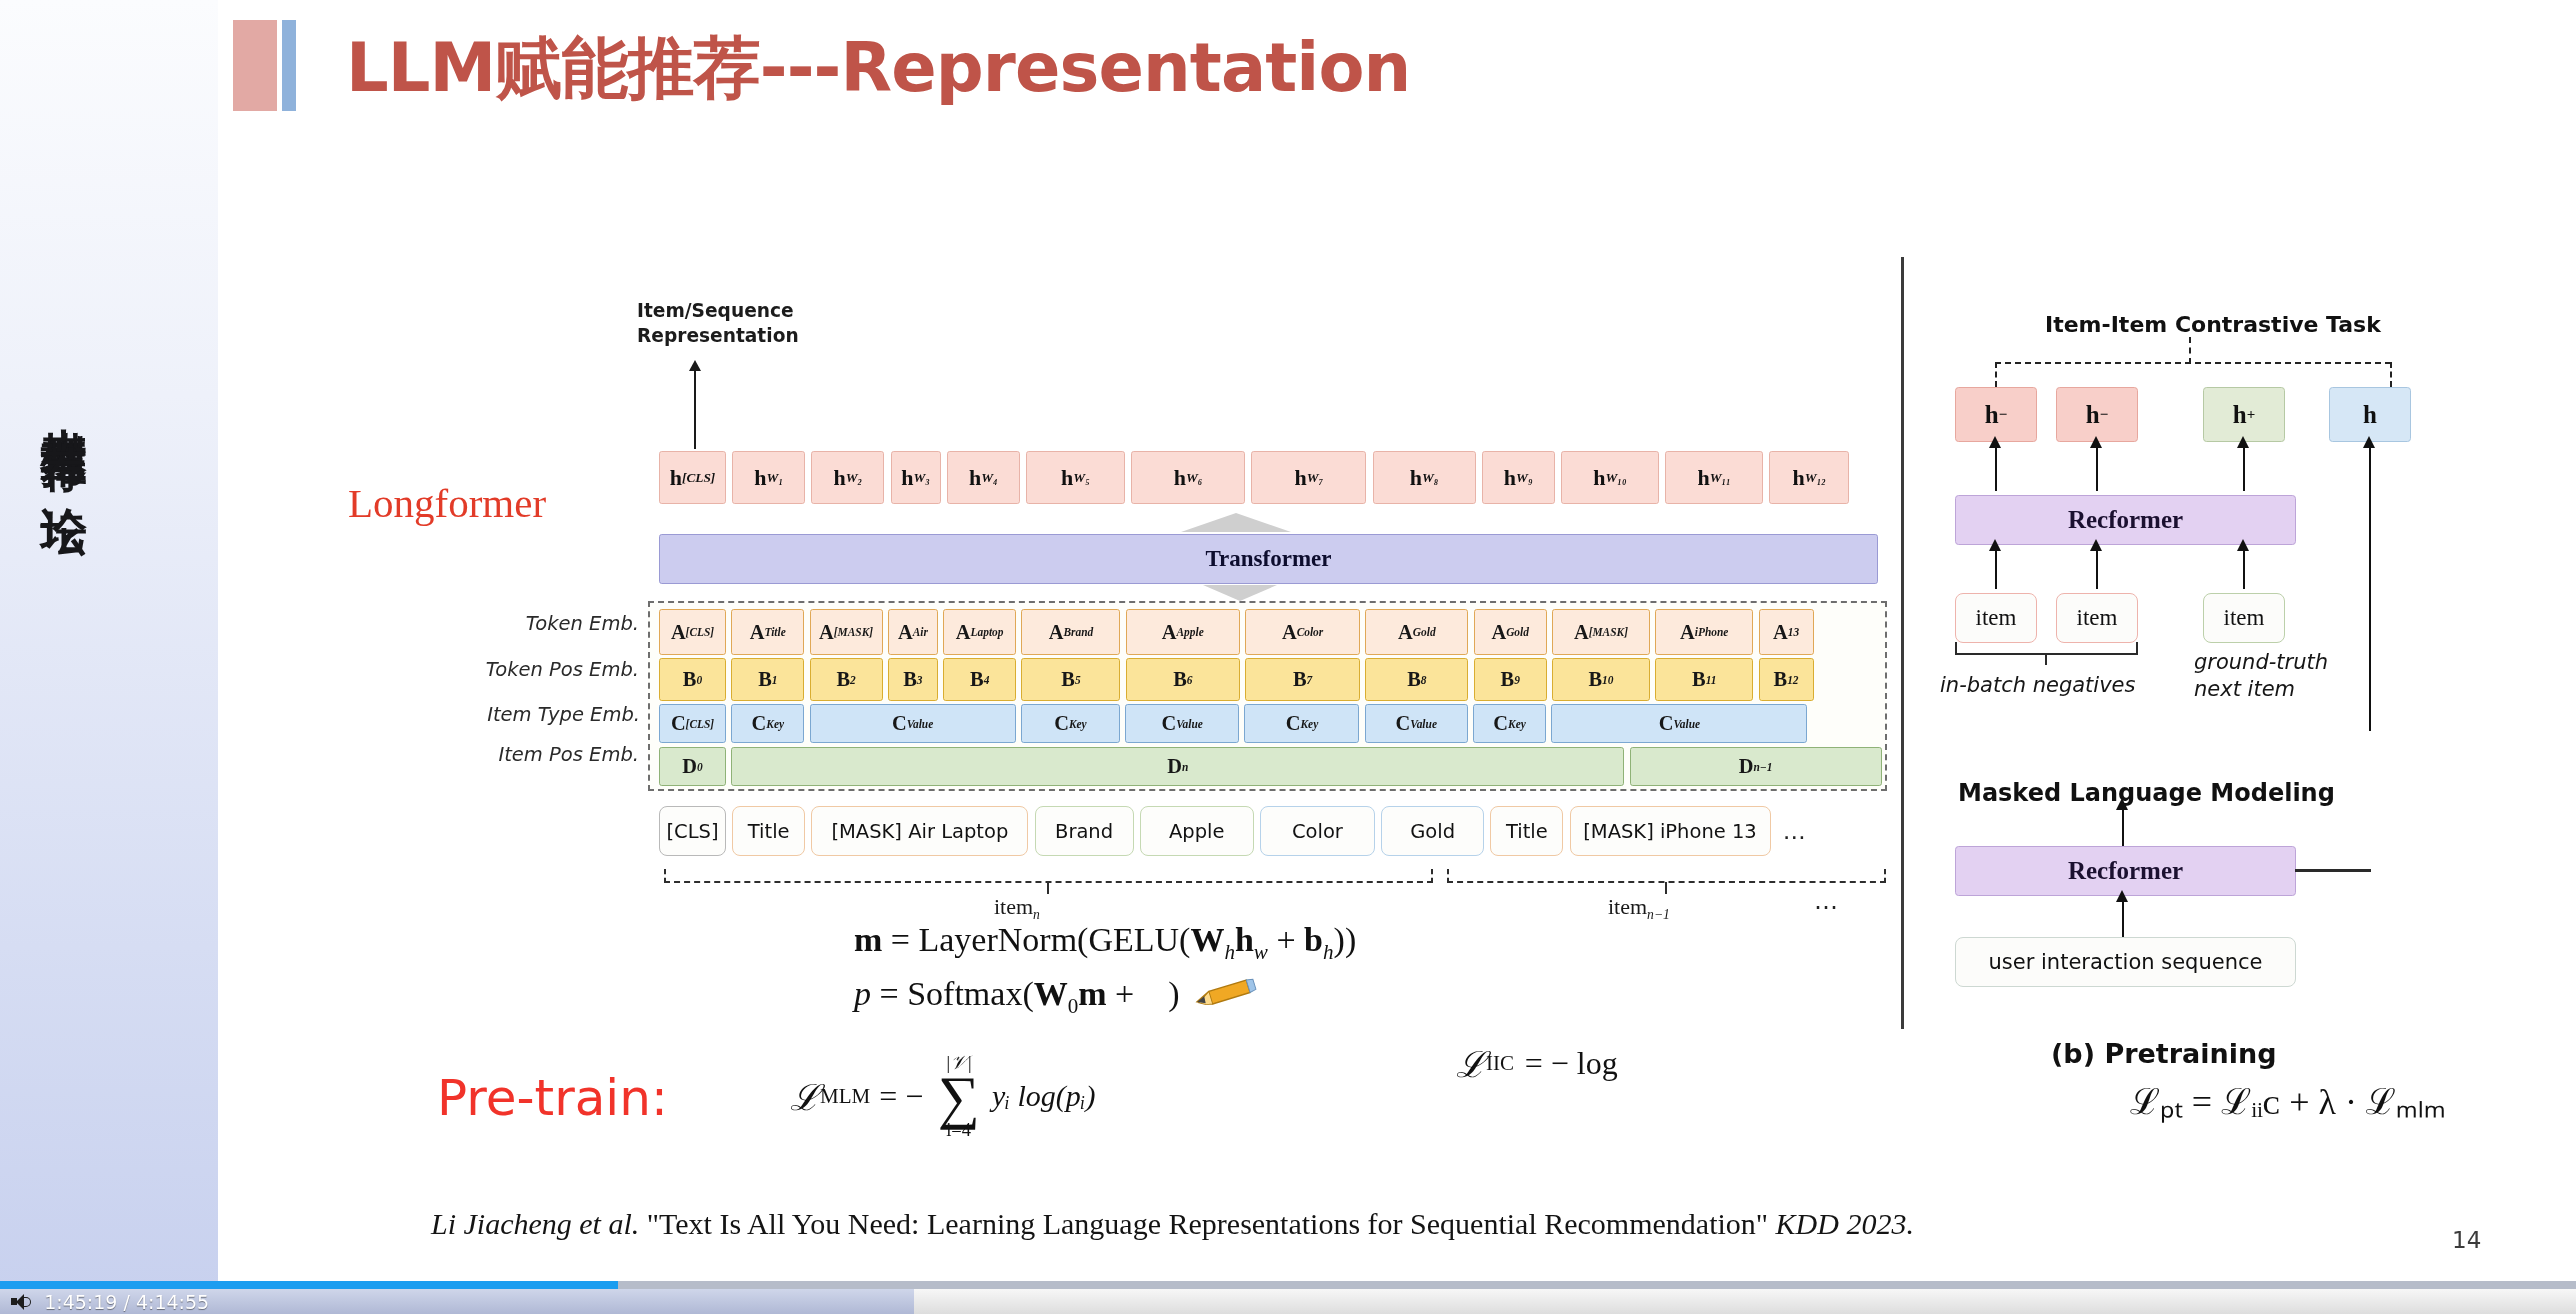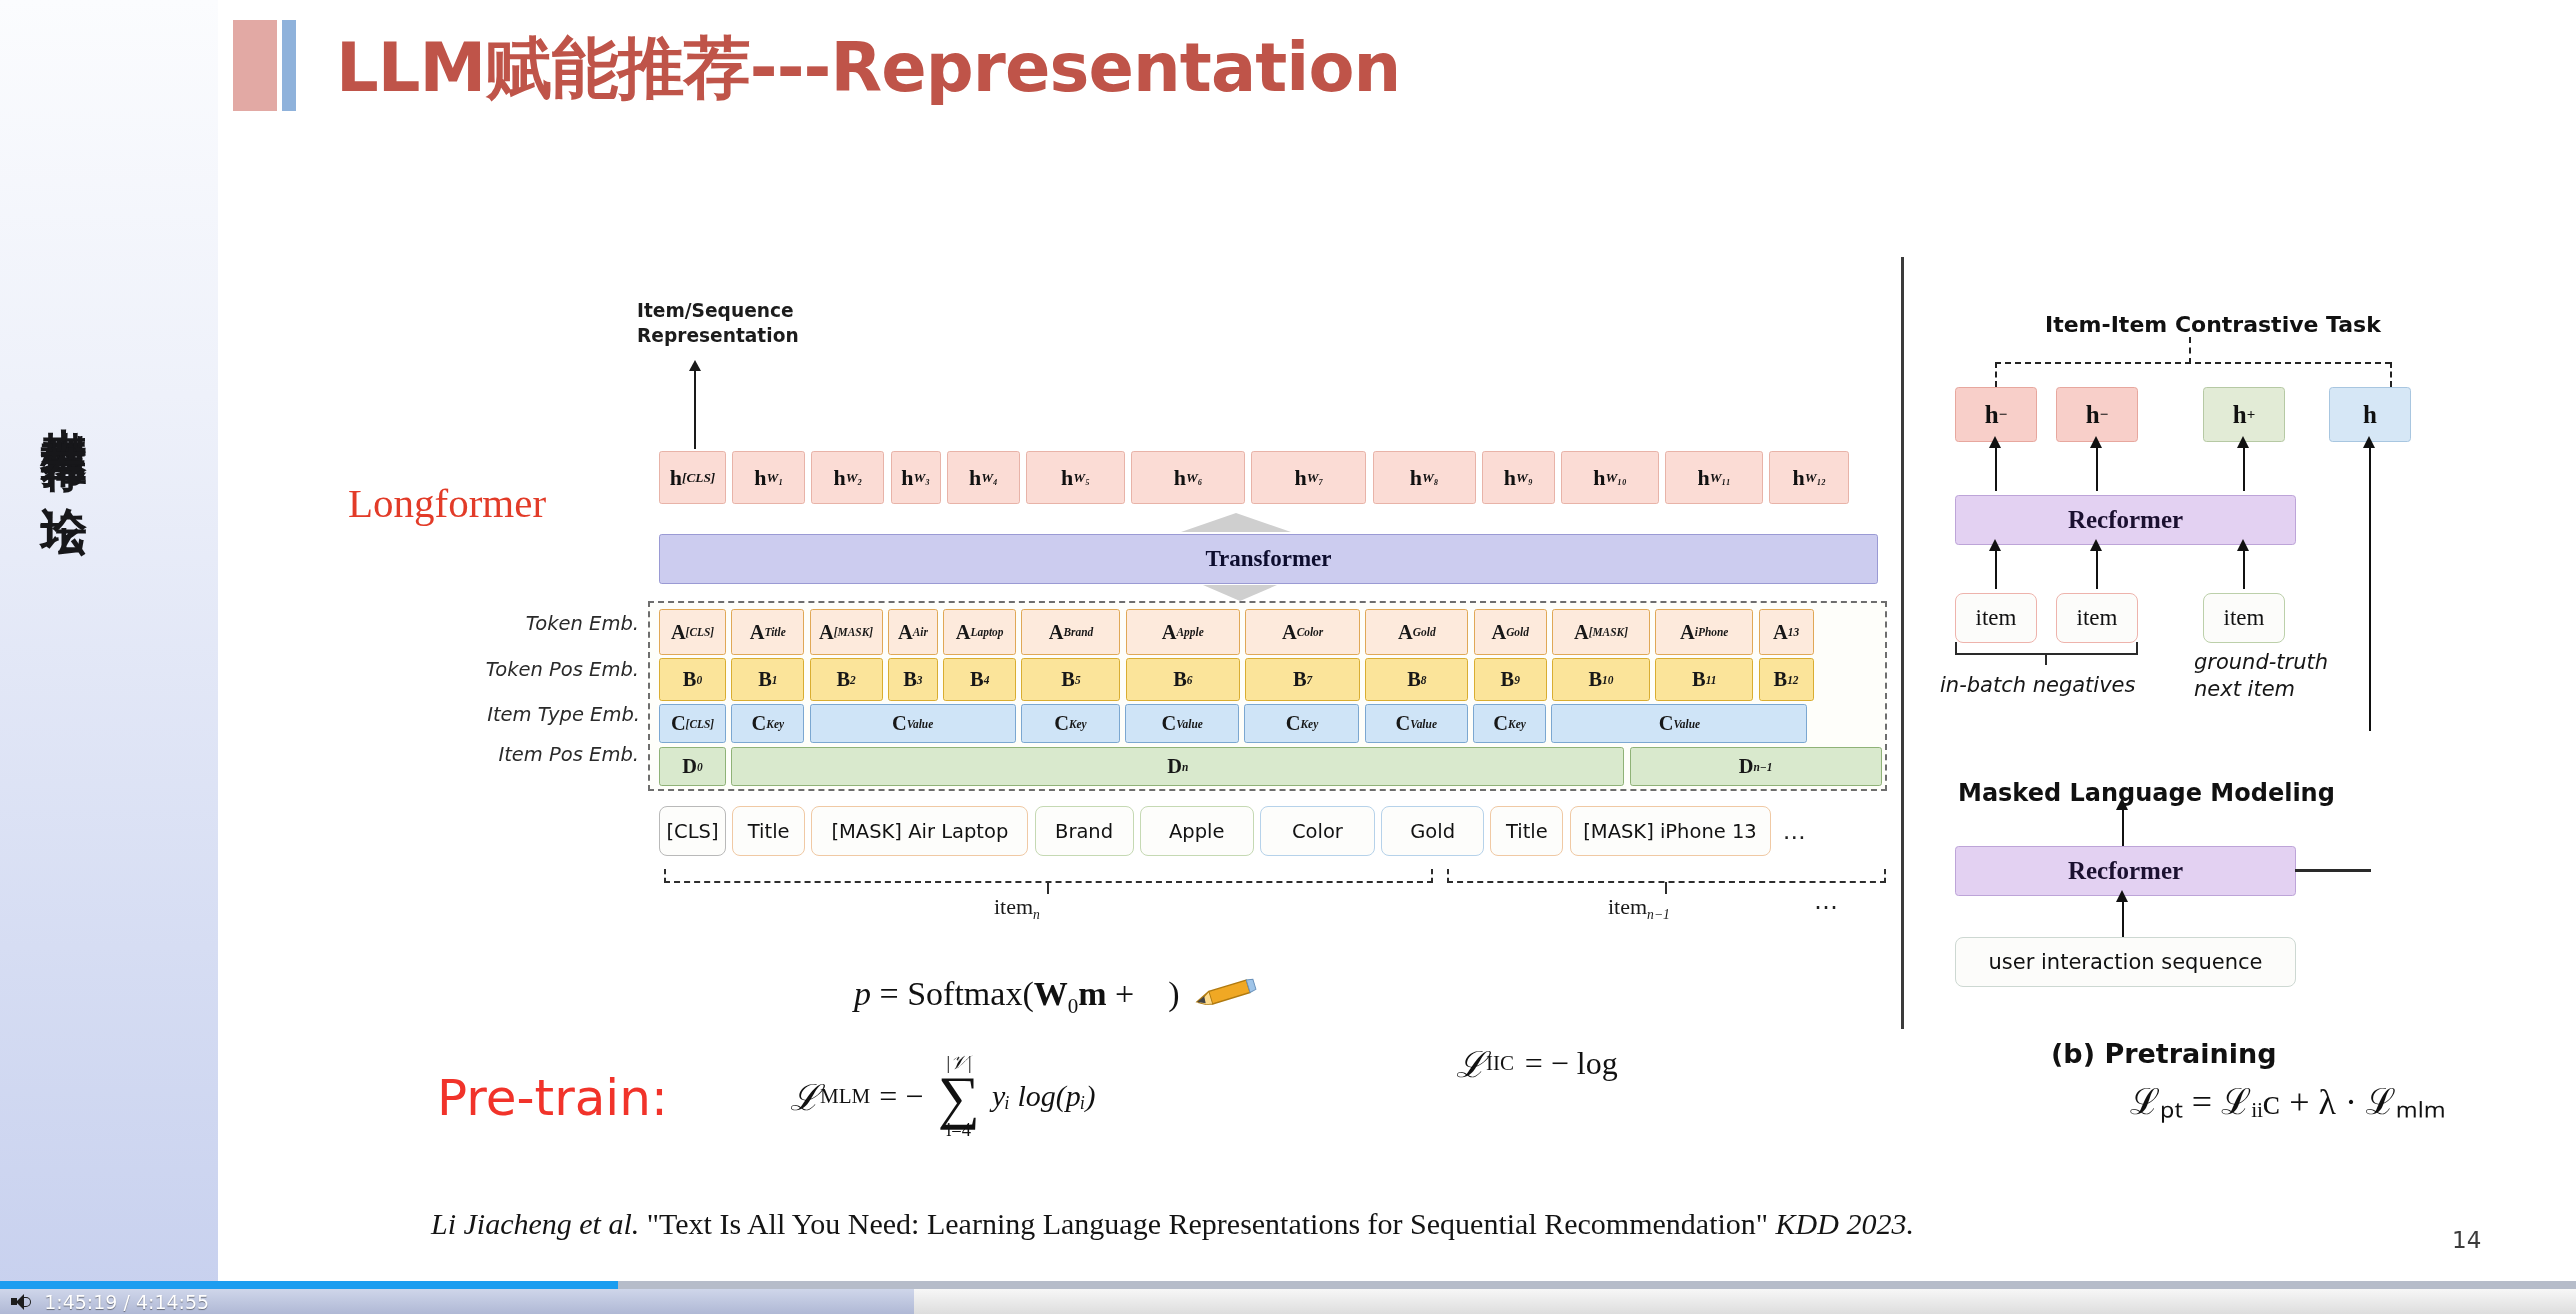--- a/index.html
+++ b/index.html
@@ -28,21 +28,21 @@
   
   .title-bar-rose {
     position: absolute; left: 233px; top: 19.5px; width: 44px; height: 91px;
     background: #e2a9a4;
   }
   .title-bar-blue {
     position: absolute; left: 282px; top: 19.5px; width: 14px; height: 91px;
     background: #8fb2db;
   }
   .slide-title {
-    position: absolute; left: 336px; top: 23px;
+    position: absolute; left: 346px; top: 23px;
     font-family: "DejaVu Sans", sans-serif;
     font-size: 67px; font-weight: 700; color: #bf5449;
     letter-spacing: -0.9px; white-space: nowrap;
   }
 
   
   .subtitle-row {
     position: absolute; left: 417px; top: 178px;
     display: flex; align-items: center; gap: 23px;
   }
@@ -440,20 +440,23 @@
     <div class="recformer" style="position:absolute; left:1955px; top:589px; width:341px; height:50px;">Recformer</div>
 
     <div class="solidline" style="left:2295px; top:612px; width:76px; height:2.7px;"></div>
 
     <div class="uarr" style="left:2122px; top:644px; height:36px;"></div>
     <div class="rp itembox grayb" style="left:1955px; top:680px; width:341px; height:50px; font-family:'DejaVu Sans',sans-serif; font-size:21px;">user interaction sequence</div>
 
     <div class="rp rp-sub" style="left:2051px; top:781px; font-size:27px;">(b) Pretraining</div>
   </div>
 
+  <div class="formula f-main1">
+    <span class="bf">m</span> = LayerNorm(GELU(<span class="bf">W</span><sub><i>h</i></sub><span class="bf">h</span><sub><i>w</i></sub> + <span class="bf">b</span><sub><i>h</i></sub>))
+  </div>
   <div class="formula f-main2">
     <i>p</i> = Softmax(<span class="bf">W</span><sub>0</sub><span class="bf">m</span> + &nbsp;&nbsp;&nbsp;)
   </div>
 
   <svg class="pencil-cursor" viewBox="0 0 64 64">
     <polygon points="10,54 16,38 46,8 56,18 26,48" fill="#f0a824" stroke="#b07a10" stroke-width="1.5"></polygon>
     <polygon points="16,38 26,48 20,52 12,54" fill="#fcd98a" stroke="#b07a10" stroke-width="1"></polygon>
     <polygon points="46,8 56,18 60,12 52,4" fill="#9fc4e8" stroke="#6a92bb" stroke-width="1"></polygon>
     <polygon points="10,54 14,45 19,51" fill="#444"></polygon>
   </svg>

